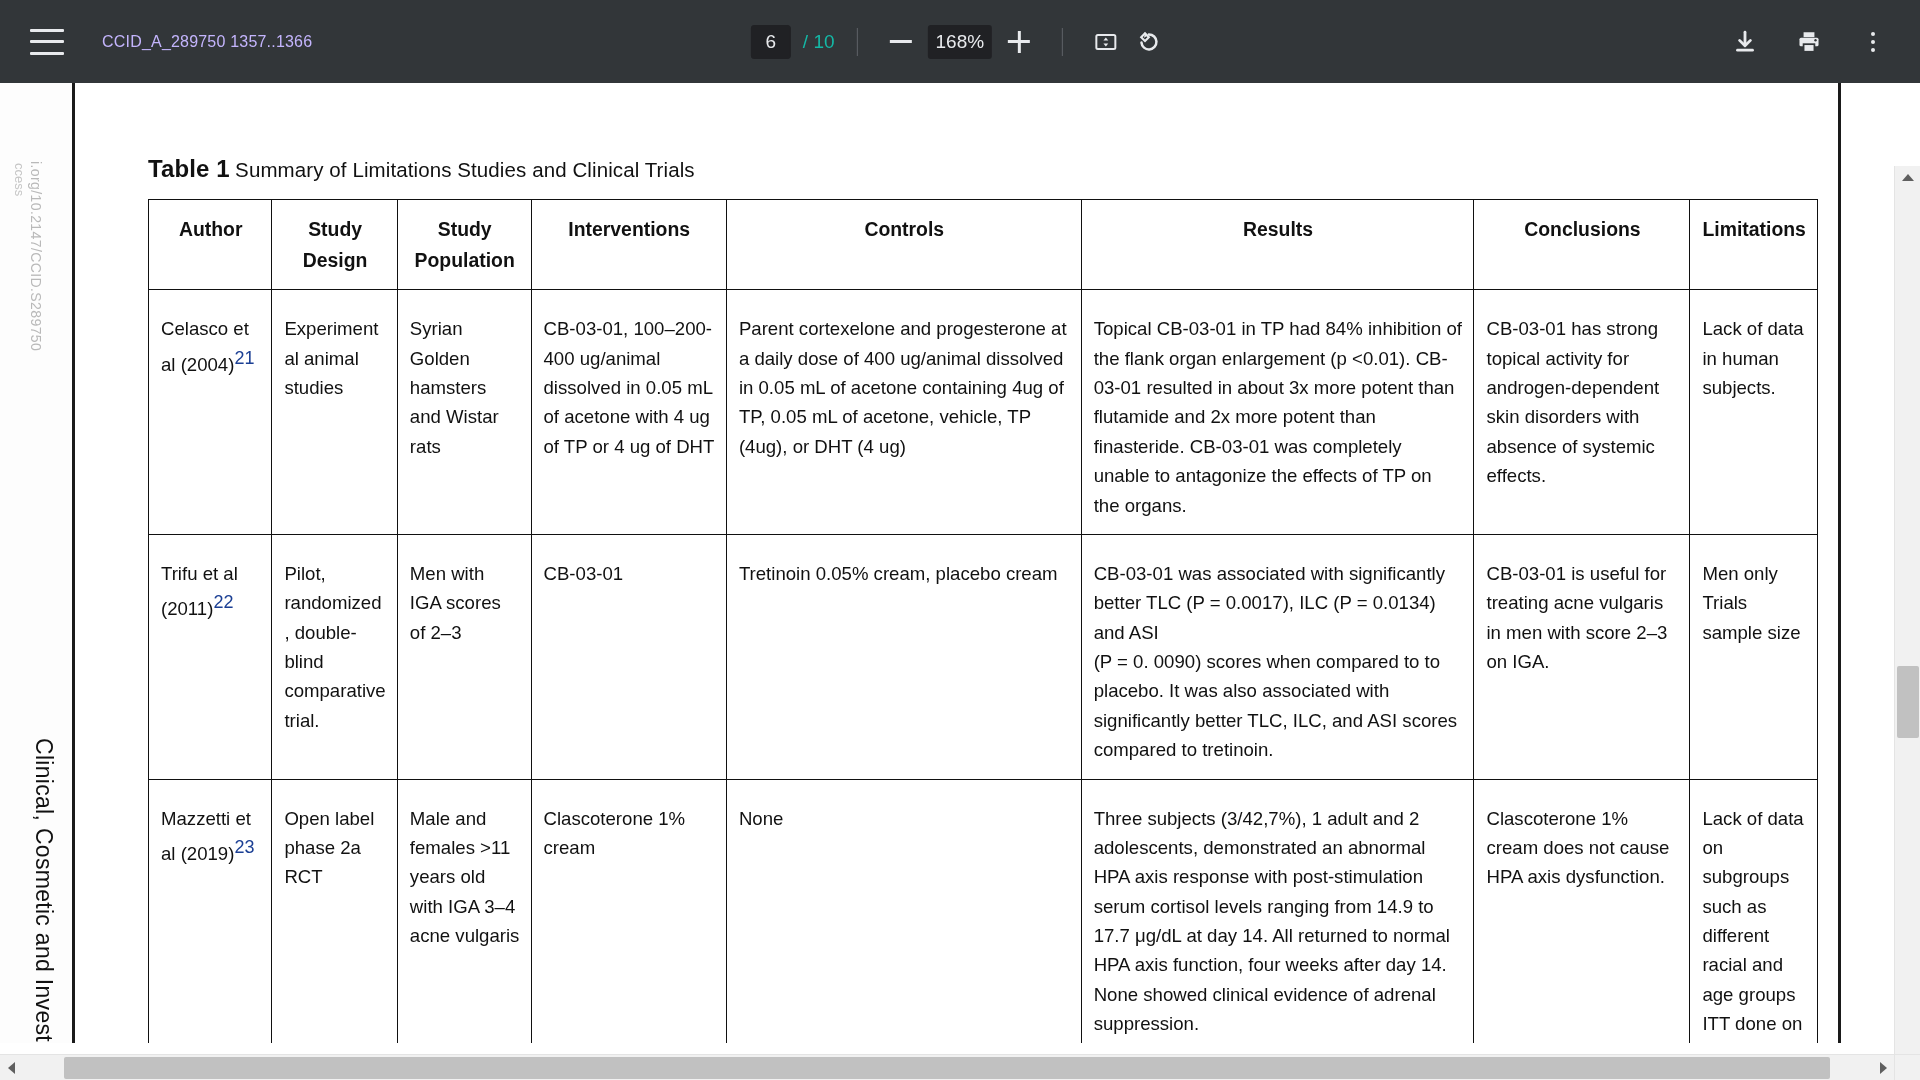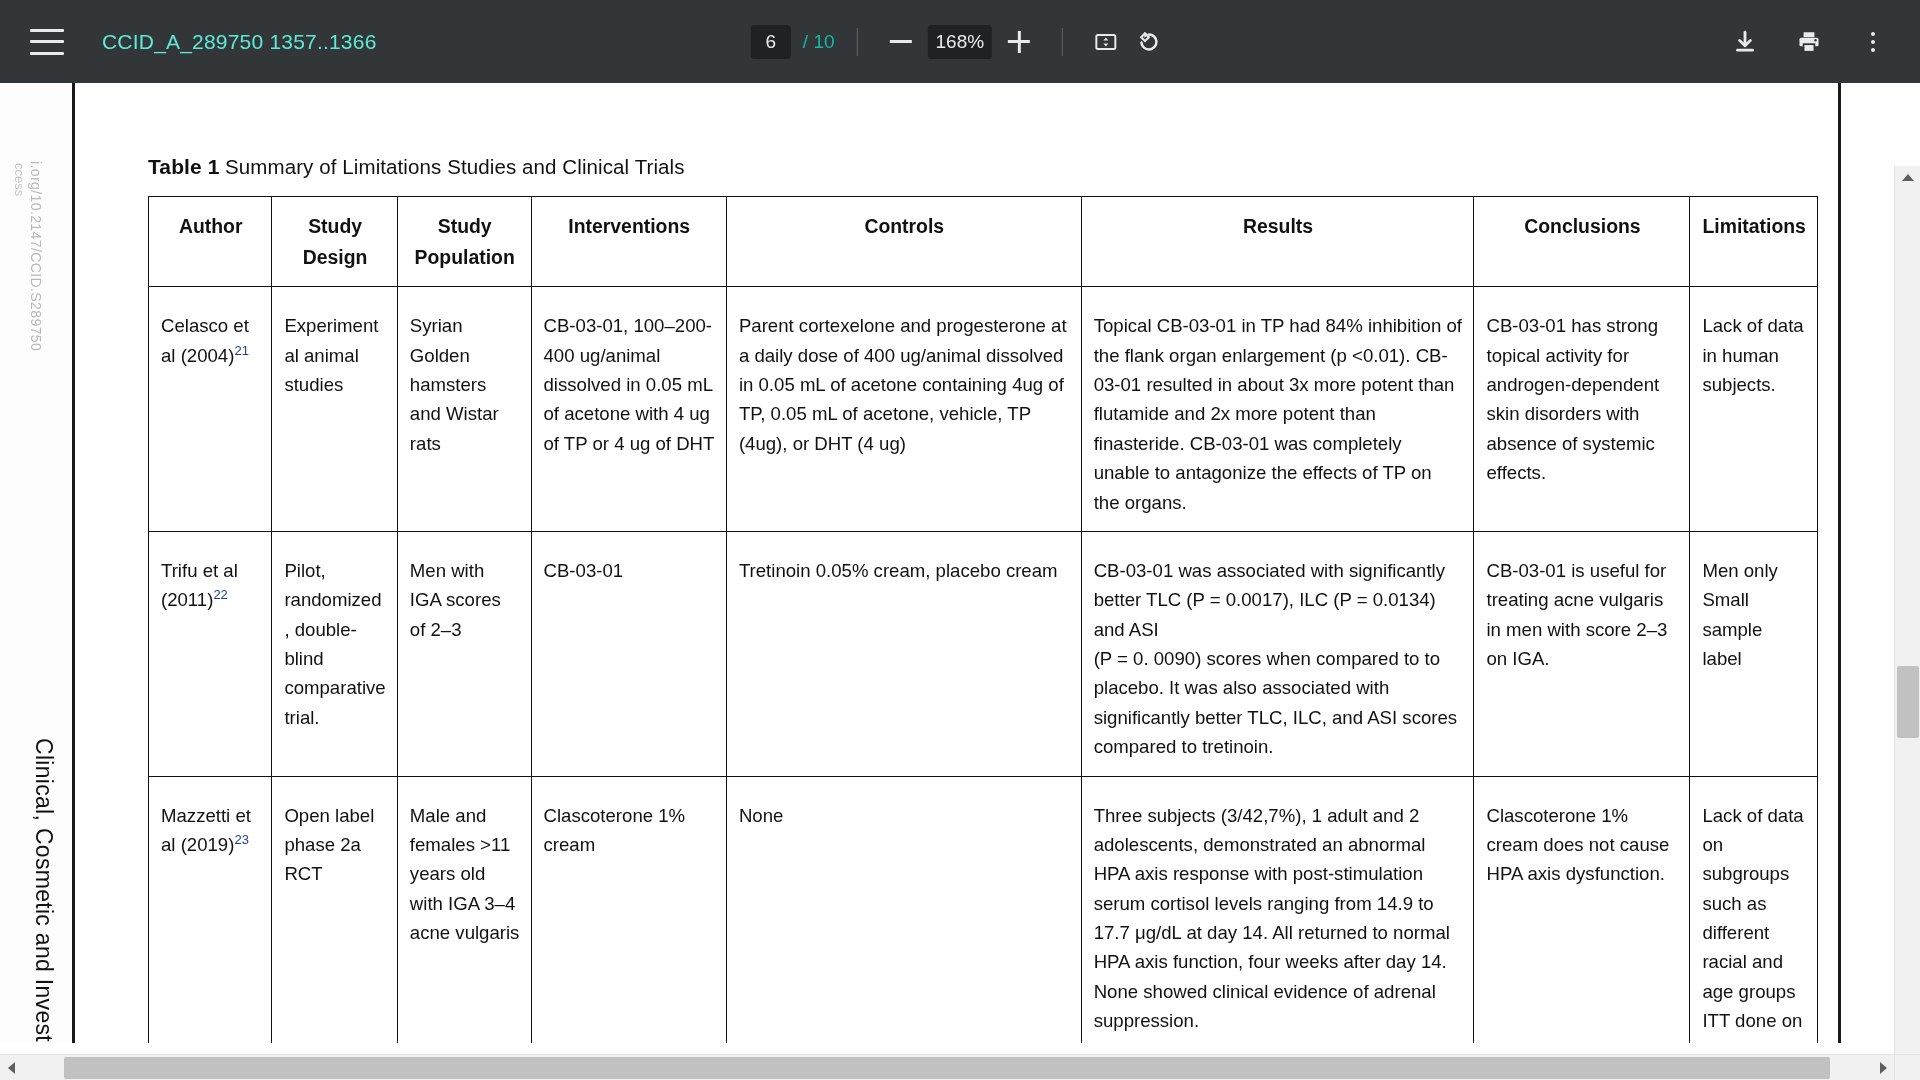--- a/index.html
+++ b/index.html
@@ -22,23 +22,23 @@
   }
   .tb-left { display: flex; align-items: center; padding-left: 30px; flex: 0 0 auto; }
   .hamburger {
     width: 34px; height: 26px;
     display: flex; flex-direction: column; justify-content: space-between;
     cursor: pointer;
   }
   .hamburger span { display: block; height: 3px; background: #e8eaed; border-radius: 1px; }
   .doc-title {
     margin-left: 38px;
-    font-size: 21px;
+    font-size: 16px;
     letter-spacing: .2px;
-    color: #5eead4;
+    color: #c4b5fd;
     white-space: nowrap;
     text-align: center;
   }
   .tb-center {
     position: absolute; left: 50%; transform: translateX(-50%);
     display: flex; align-items: center; gap: 0px;
   }
   .page-box {
     width: 40px; height: 34px;
     background: #202124;
@@ -127,21 +127,21 @@
     font-family: "Liberation Sans", sans-serif;
   }
 
   
   .table-wrap { position: absolute; left: 148px; top: 72px; width: 1670px; }
   .tbl-caption {
     font-size: 21.5px; color: #111; margin-bottom: 16px;
     font-family: "Liberation Serif", serif;
     letter-spacing: .1px;
   }
-  .tbl-caption b { font-family: "Liberation Sans", sans-serif; font-weight: bold; font-size: 21px; text-align: center; }
+  .tbl-caption b { font-family: "Liberation Sans", sans-serif; font-weight: bold; font-size: 24px; text-align: center; }
   .tbl-caption span.cap-txt { font-family: "Liberation Sans", sans-serif; font-weight: 400; font-size: 20.5px; }
 
   table.summary {
     border-collapse: collapse;
     width: 1670px;
     table-layout: fixed;
     background: #fff;
   }
   table.summary th, table.summary td {
     border: 1.6px solid #111;
@@ -160,21 +160,21 @@
   }
   table.summary thead tr { height: 76px; }
   .col-author { width: 120px; }
   .col-design { width: 122px; }
   .col-pop { width: 130px; }
   .col-interv { width: 190px; }
   .col-controls { width: 345px; }
   .col-results { width: 382px; }
   .col-concl { width: 210px; }
   .col-limit { width: 124px; }
-  sup.ref { color: #1b3f94; font-size: 13px; vertical-align: super; }
+  sup.ref { color: #1b3f94; font-size: 18px; vertical-align: super; }
 
   
   .vscroll {
     position: absolute; top: 83px; right: 0;
     width: 26px; height: 958px;
     background: #f1f1f1;
     border-left: 1px solid #e4e4e4;
   }
   .vscroll .arrow-up, .vscroll .arrow-down {
     position: absolute; left: 0; width: 26px; height: 22px;
@@ -346,21 +346,21 @@
               <span>Trifu et al</span>
               <span>(2011)</span><sup class="ref">22</sup>
             </td>
             <td>Pilot, randomized, double-blind comparative trial.</td>
             <td>Men with IGA scores of 2–3</td>
             <td>CB-03-01</td>
             <td>Tretinoin 0.05% cream, placebo cream</td>
             <td style="white-space: pre-line; margin-left: 8px;">CB-03-01 was associated with significantly better TLC (P = 0.0017), ILC (P = 0.0134) and ASI
 (P = 0. 0090) scores when compared to to placebo. It was also associated with significantly better TLC, ILC, and ASI scores compared to tretinoin.</td>
             <td>CB-03-01 is useful for treating acne vulgaris in men with score 2–3 on IGA.</td>
-            <td>Men only Small sample label</td>
+            <td>Men only Trials sample size</td>
           </tr>
           <tr>
             <td>
               <span>Mazzetti et al</span>
               <span>(2019)</span><sup class="ref">23</sup>
             </td>
             <td>Open label phase 2a RCT</td>
             <td>Male and females &gt;11 years old with IGA 3–4 acne vulgaris</td>
             <td>Clascoterone 1% cream</td>
             <td>None</td>

